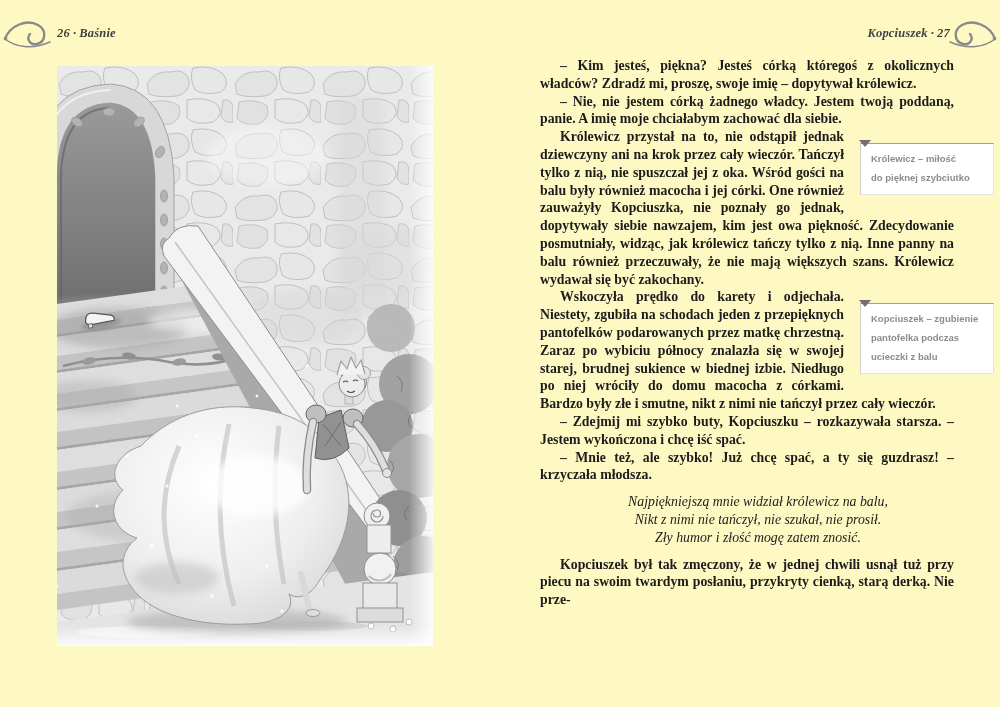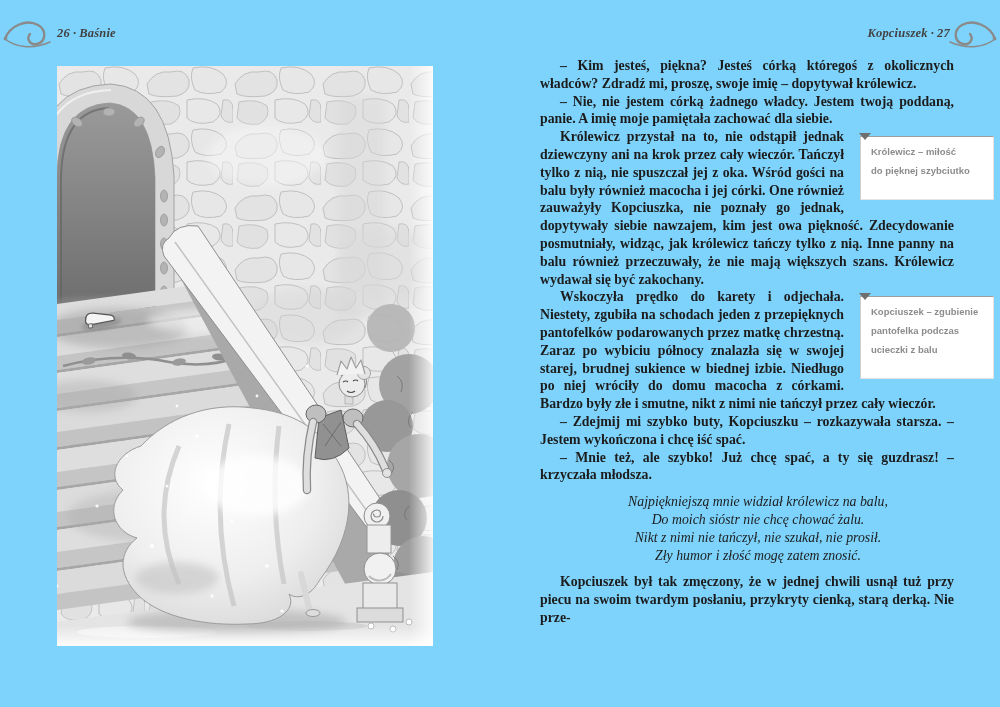--- a/index.html
+++ b/index.html
@@ -1,17 +1,17 @@
 <!DOCTYPE html>
 <html><head>
 <meta charset="utf-8">
 <style>
   html,body{margin:0;padding:0;background:#ffffff;}
   body{width:1000px;height:707px;overflow:hidden;font-family:"Liberation Serif",serif;}
-  .spread{position:relative;width:1000px;height:707px;background:#7dd3fc;}
+  .spread{position:relative;width:1000px;height:707px;background:#fef9c3;}
 
   
   .running-head{position:absolute;top:27px;font-style:italic;font-weight:700;
     font-size:12.5px;line-height:1;color:#424242;letter-spacing:.2px;}
   .head-left{left:57px;}
   .head-right{right:50px;text-align:right;}
   .sep{padding:0 3px;}
 
   
   .flourish{position:absolute;top:18px;width:52px;height:38px;}
@@ -20,22 +20,22 @@
 
   
   .illustration{position:absolute;left:57px;top:66px;width:376px;height:580px;}
 
   
   .text-col{position:absolute;left:540px;top:57px;width:414px;
     font-size:13.8px;line-height:17.8px;color:#1c1c1c;text-align:justify;}
   .text-col p{margin:0;text-indent:20px;font-weight:bold;}
 
   
-  .margin-note{float:right;width:134px;margin:8px -40px 12px 16px;position:relative;
-    box-sizing:border-box;padding:5px 6px 19px 10px;
+  .margin-note{float:right;width:134px;margin:15px -40px 12px 16px;position:relative;
+    box-sizing:border-box;padding:5px 6px 7px 10px;
     border:1px solid #e3e3e3;border-top:1px solid #9f9f9f;border-left:1px solid #cfcfcf;
     font-family:"Liberation Sans",sans-serif;font-size:9.5px;line-height:19px;
     color:#8c8c8c;text-align:left;text-indent:0;background:#ffffff;}
   .note-marker{position:absolute;top:-4px;left:-2px;width:0;height:0;
     border-left:6px solid transparent;border-right:6px solid transparent;
     border-top:7px solid #6f6f6f;}
   .note-line{display:block;}
 
   
   .poem{margin:9px 0 9px 22px;font-style:italic;text-align:center;}
@@ -268,38 +268,37 @@
       <circle cx="120" cy="340" r="1.4"></circle>
         <circle cx="225" cy="545" r="1.6"></circle>
     </g>
 
     <rect x="352" y="0" width="24" height="580" fill="url(#fadeR)"></rect>
     <rect x="0" y="560" width="376" height="20" fill="url(#fadeB)"></rect>
   </svg>
 
   <div class="text-col">
     <p><span>– Kim jesteś, piękna? Jesteś córką któregoś z okolicznych władców? Zdradź mi, proszę, swoje imię – dopytywał królewicz.</span></p>
-    <p><span>– Nie, nie jestem córką żadnego władcy. Jestem twoją poddaną, panie. A imię moje pamiętała zachować dla siebie.</span></p>
+    <p><span>– Nie, nie jestem córką żadnego władcy. Jestem twoją poddaną, panie. A imię moje chciałabym zachować dla siebie.</span></p>
     <p><span class="margin-note">
           <span class="note-marker"></span>
           <span class="note-line">Królewicz – miłość</span>
           <span class="note-line">do pięknej szybciutko</span>
         </span><span>Królewicz przystał na to, nie odstąpił jednak dziewczyny ani na krok przez cały wieczór. Tańczył tylko z nią, nie spuszczał jej z oka. Wśród gości na balu były również macocha i jej córki. One również zauważyły Kopciuszka, nie poznały go jednak, dopytywały siebie nawzajem, kim jest owa piękność. Zdecydowanie posmutniały, widząc, jak królewicz tańczy tylko z nią. Inne panny na balu również przeczuwały, że nie mają większych szans. Królewicz wydawał się być zakochany.</span></p>
     <p>
       <span class="margin-note">
           <span class="note-marker"></span>
           <span class="note-line">Kopciuszek – zgubienie</span>
           <span class="note-line">pantofelka podczas</span>
           <span class="note-line">ucieczki z balu</span>
         </span>
       <span>Wskoczyła prędko do karety i odjechała. Niestety, zgubiła na schodach jeden z przepięknych pantofelków podarowanych przez matkę chrzestną. Zaraz po wybiciu północy znalazła się w swojej starej, brudnej sukience w biednej izbie. Niedługo po niej wróciły do domu macocha z córkami. Bardzo były złe i smutne, nikt z nimi nie tańczył przez cały wieczór.</span></p>
     <p><span>– Zdejmij mi szybko buty, Kopciuszku – rozkazywała starsza. – Jestem wykończona i chcę iść spać.</span></p>
     <p><span>– Mnie też, ale szybko! Już chcę spać, a ty się guzdrasz! – krzyczała młodsza.</span></p>
     <div class="poem">
       <div>Najpiękniejszą mnie widział królewicz na balu,</div>
-      <div>Do moich sióstr nie chcę chować żalu.</div>
       <div>Nikt z nimi nie tańczył, nie szukał, nie prosił.</div>
       <div>Zły humor i złość mogę zatem znosić.</div>
     </div>
     <p><span>Kopciuszek był tak zmęczony, że w jednej chwili usnął tuż przy piecu na swoim twardym posłaniu, przykryty cienką, starą derką. Nie prze-</span></p>
   </div>
 
 </div>
 
 </body></html>

